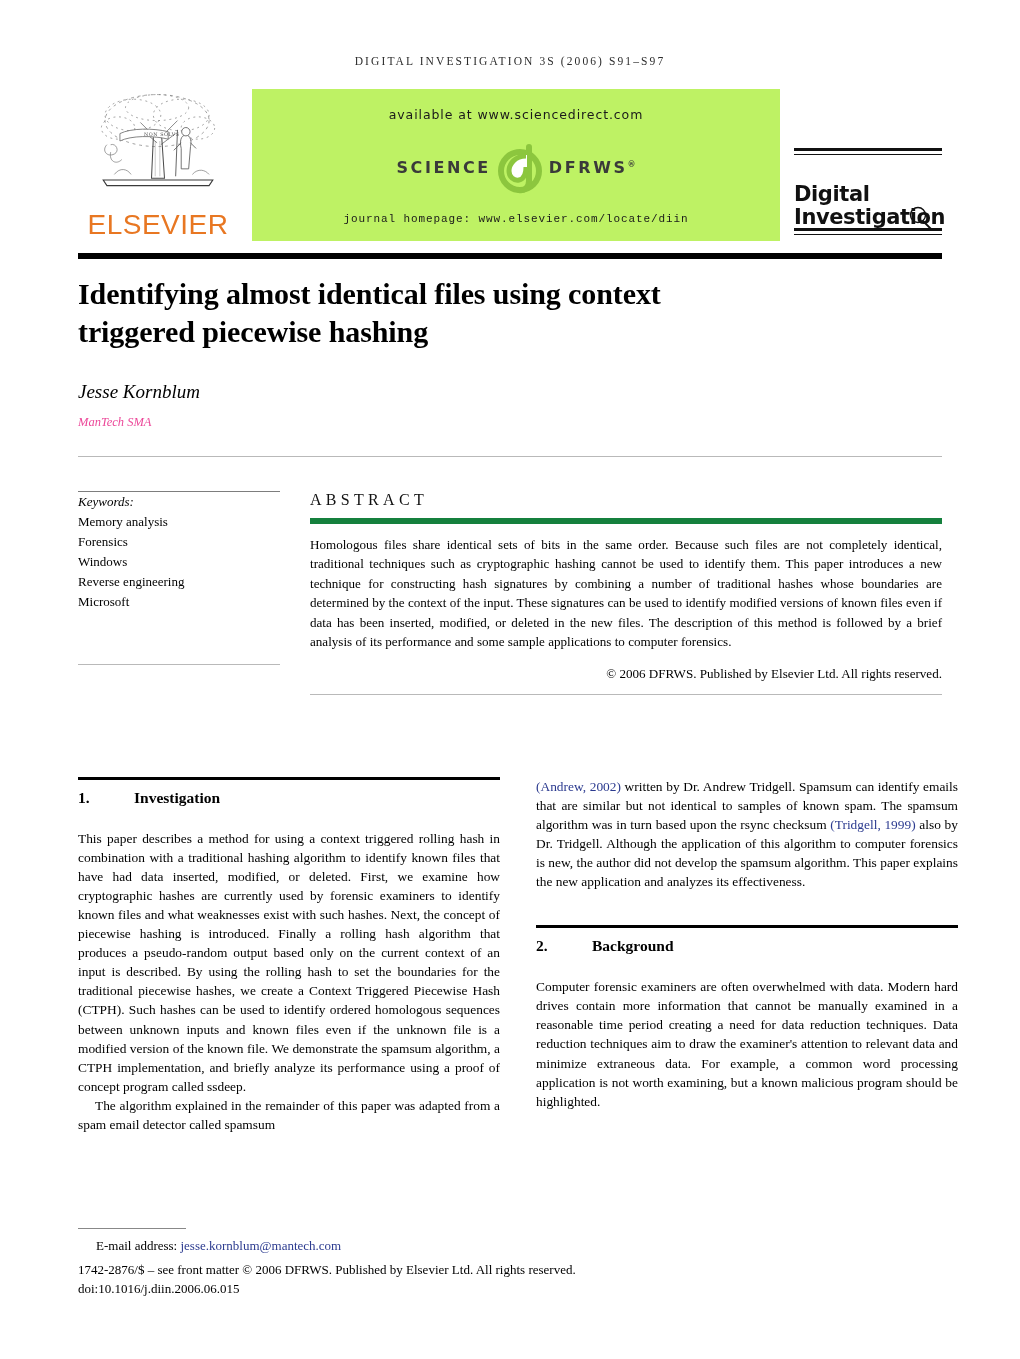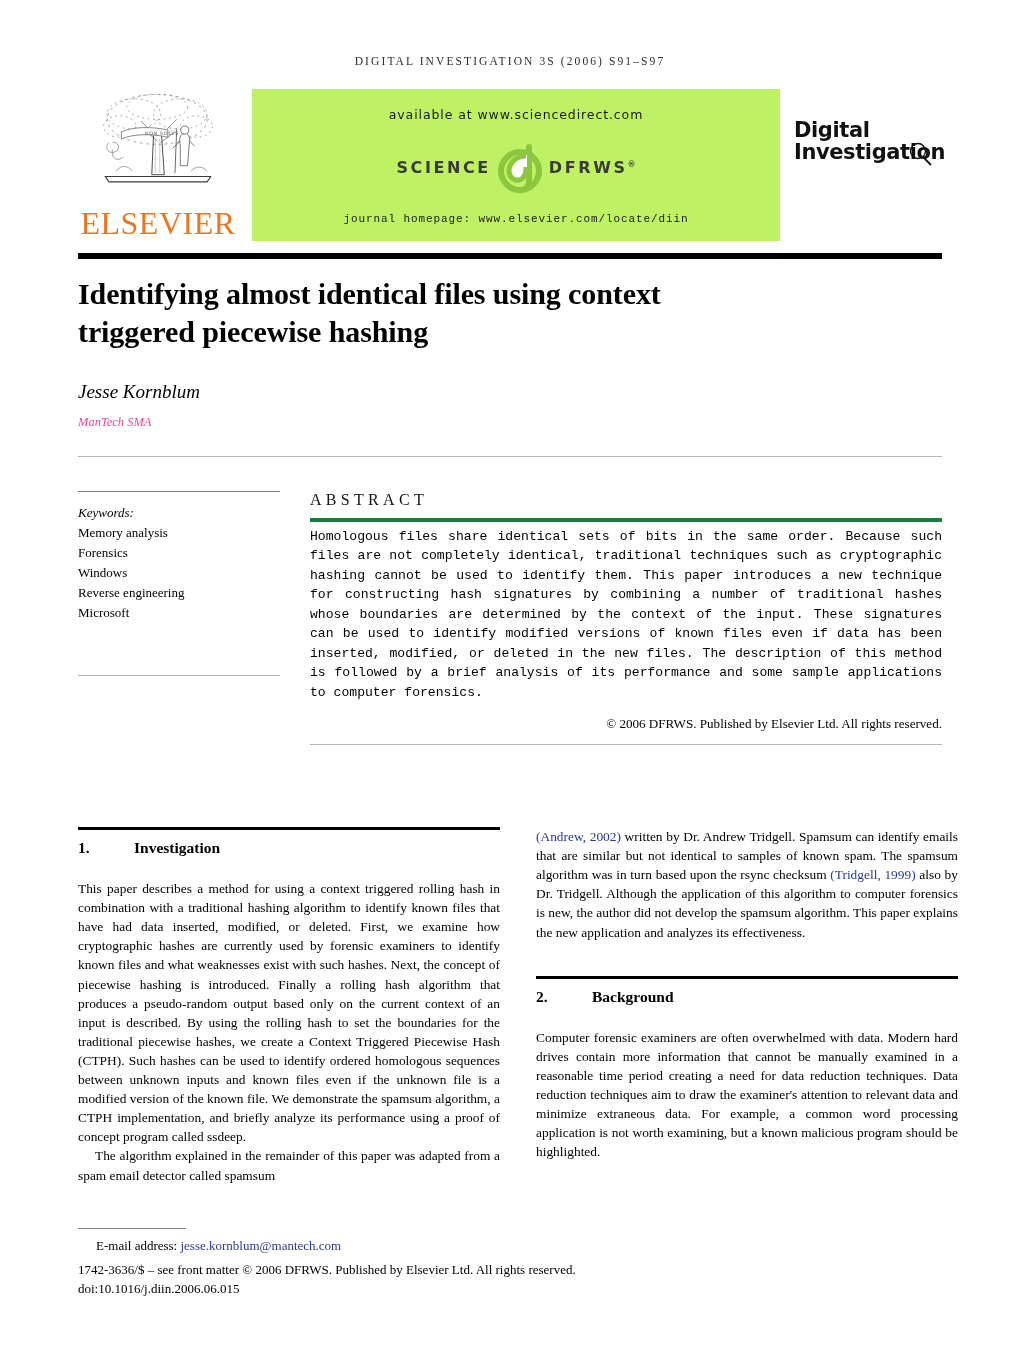--- a/index.html
+++ b/index.html
@@ -46,23 +46,23 @@
     flex-direction: column;
     justify-content: flex-end;
     align-items: center;
     padding-bottom: 2px;
   }
   .elsevier-tree {
     width: 150px;
     height: 112px;
   }
   .elsevier-word {
-    font-family: Liberation Serif, serif;
+    font-family: Liberation Sans, sans-serif;
     color: #E87722;
-    font-size: 32px;
+    font-size: 28px;
     letter-spacing: 0.5px;
     line-height: 1;
     margin-top: 18px;
   }
 
   .sd-band {
     flex: 1 1 auto;
     background: #bef264;
     margin-left: 14px;
     margin-right: 14px;
@@ -102,21 +102,22 @@
     font-family: Liberation Mono, monospace;
     font-size: 11px;
     letter-spacing: 0.9px;
     color: #1a1a1a;
   }
 
   .di-logo {
     width: 148px;
     flex: 0 0 148px;
     display: flex;
-    justify-content: space-between;
+    flex-direction: column;
+    justify-content: flex-end;
     padding-top: 2px;
     box-sizing: border-box;
   }
   .di-rule-top {
     border-top: 3px solid #111;
     border-bottom: 1px solid #111;
     height: 3px;
   }
   .di-name {
     font-family: "DejaVu Sans", "Liberation Sans", sans-serif;
@@ -176,21 +177,20 @@
     display: flex;
   }
   .kw-col {
     width: 232px;
     flex: 0 0 232px;
     padding-right: 30px;
     box-sizing: border-box;
   }
   .kw-inner {
     border-top: 1px solid #7d7d7d;
-    padding-top: 11px;
     margin-top: 34px;
   }
   .kw-label {
     font-style: italic;
     font-size: 13px;
     line-height: 1.55;
   }
   .kw-item {
     font-size: 13px;
     line-height: 1.55;
@@ -204,26 +204,25 @@
     flex: 1 1 auto;
   }
   .abs-heading {
     font-size: 16px;
     letter-spacing: 4.3px;
     padding-top: 34px;
     padding-bottom: 9px;
     color: #111;
   }
   .abs-body {
-    border-top: 4px solid #15803d;
-    padding-top: 5px;
+    border-top: 6px solid #15803d;
+    padding-top: 11px;
     font-size: 13.1px;
     line-height: 1.49;
     text-align: justify;
-    font-family: Liberation Mono, monospace;
   }
   .abs-rights {
     text-align: right;
     font-size: 13.1px;
     margin-top: 14px;
   }
   .abs-bottom-rule {
     border-top: 1px solid #b9b9b9;
     margin-top: 12px;
   }
@@ -420,17 +419,17 @@
         <span class="sec-num">2.</span>
         <span>Background</span>
       </div>
       <p class="body">Computer forensic examiners are often overwhelmed with data. Modern hard drives contain more information that cannot be manually examined in a reasonable time period creating a need for data reduction techniques. Data reduction techniques aim to draw the examiner's attention to relevant data and minimize extraneous data. For example, a common word processing application is not worth examining, but a known malicious program should be highlighted.</p>
     </div>
   </div>
 
   <div class="footer">
     <div class="foot-rule"></div>
     <div class="foot-email"><span>E-mail address:</span> <span class="mail">jesse.kornblum@mantech.com</span></div>
-    <div class="foot-front">1742-3636/$ – see front matter © 2006 DFRWS. Published by Elsevier Ltd. All rights reserved.</div>
+    <div class="foot-front">1742-2876/$ – see front matter © 2006 DFRWS. Published by Elsevier Ltd. All rights reserved.</div>
     <div class="foot-doi">doi:10.1016/j.diin.2006.06.015</div>
   </div>
 
 </div>
 
 </body></html>

